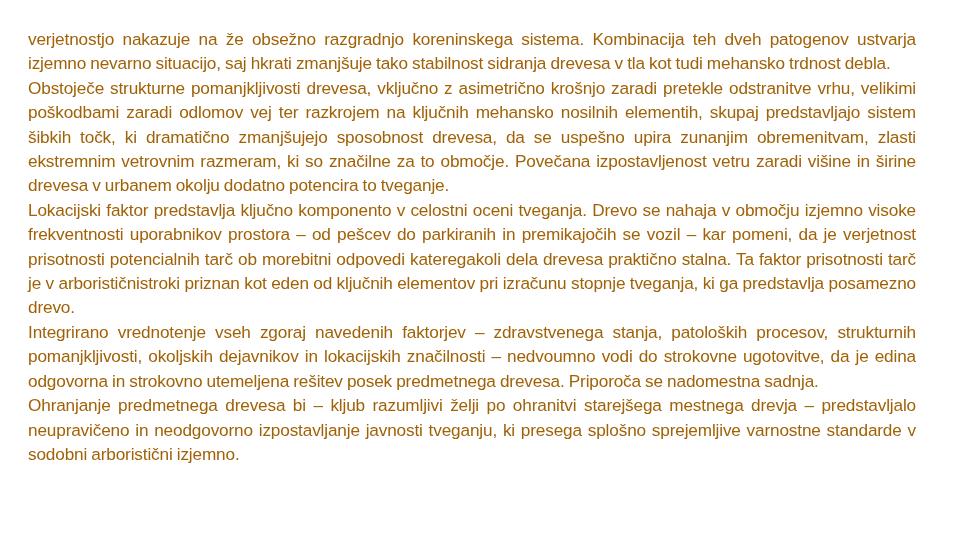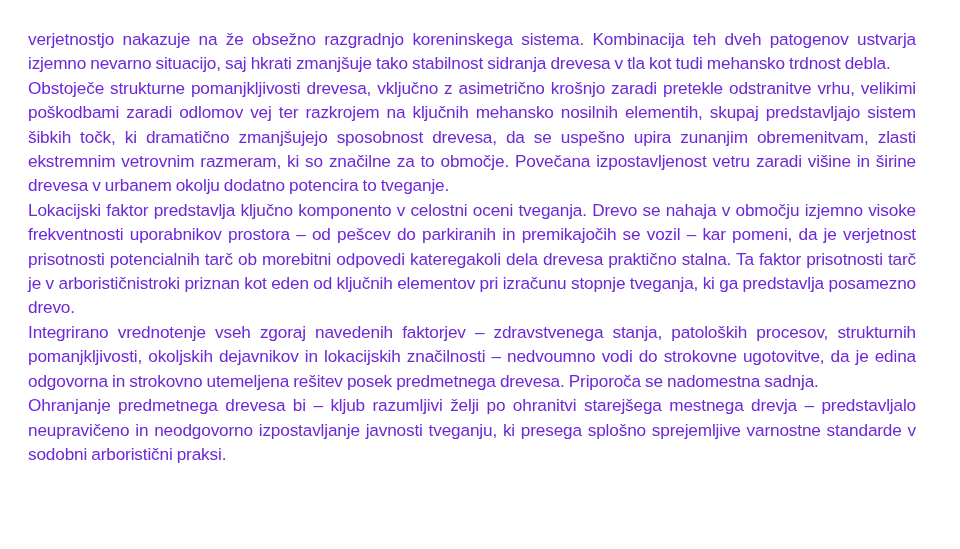--- a/index.html
+++ b/index.html
@@ -14,33 +14,33 @@
       position: relative;
     }
     .document {
       position: absolute;
       left: 28px;
       top: 27px;
       width: 888px;
       font-family: "Liberation Sans", "DejaVu Sans", sans-serif;
       font-size: 17.2px;
       line-height: 24.4px;
-      color: #6d28d9;
+      color: #a16207;
       letter-spacing: -0.15px;
       word-spacing: -0.5px;
     }
     .para {
       margin: 0;
       text-align: justify;
       text-align-last: left;
       hyphens: none;
     }
   </style>
 </head>
 <body>
 
 <div class="document">
   <p class="para">verjetnostjo nakazuje na že obsežno razgradnjo koreninskega sistema. Kombinacija teh dveh patogenov ustvarja izjemno nevarno situacijo, saj hkrati zmanjšuje tako stabilnost sidranja drevesa v tla kot tudi mehansko trdnost debla.</p>
   <p class="para">Obstoječe strukturne pomanjkljivosti drevesa, vključno z asimetrično krošnjo zaradi pretekle odstranitve vrhu, velikimi poškodbami zaradi odlomov vej ter razkrojem na ključnih mehansko nosilnih elementih, skupaj predstavljajo sistem šibkih točk, ki dramatično zmanjšujejo sposobnost drevesa, da se uspešno upira zunanjim obremenitvam, zlasti ekstremnim vetrovnim razmeram, ki so značilne za to območje. Povečana izpostavljenost vetru zaradi višine in širine drevesa v urbanem okolju dodatno potencira to tveganje.</p>
   <p class="para">Lokacijski faktor predstavlja ključno komponento v celostni oceni tveganja. Drevo se nahaja v območju izjemno visoke frekventnosti uporabnikov prostora – od pešcev do parkiranih in premikajočih se vozil – kar pomeni, da je verjetnost prisotnosti potencialnih tarč ob morebitni odpovedi kateregakoli dela drevesa praktično stalna. Ta faktor prisotnosti tarč je v arborističnistroki priznan kot eden od ključnih elementov pri izračunu stopnje tveganja, ki ga predstavlja posamezno drevo.</p>
   <p class="para">Integrirano vrednotenje vseh zgoraj navedenih faktorjev – zdravstvenega stanja, patoloških procesov, strukturnih pomanjkljivosti, okoljskih dejavnikov in lokacijskih značilnosti – nedvoumno vodi do strokovne ugotovitve, da je edina odgovorna in strokovno utemeljena rešitev posek predmetnega drevesa. Priporoča se nadomestna sadnja.</p>
-  <p class="para">Ohranjanje predmetnega drevesa bi – kljub razumljivi želji po ohranitvi starejšega mestnega drevja – predstavljalo neupravičeno in neodgovorno izpostavljanje javnosti tveganju, ki presega splošno sprejemljive varnostne standarde v sodobni arboristični praksi.</p>
+  <p class="para">Ohranjanje predmetnega drevesa bi – kljub razumljivi želji po ohranitvi starejšega mestnega drevja – predstavljalo neupravičeno in neodgovorno izpostavljanje javnosti tveganju, ki presega splošno sprejemljive varnostne standarde v sodobni arboristični izjemno.</p>
 </div>
 
 </body></html>

